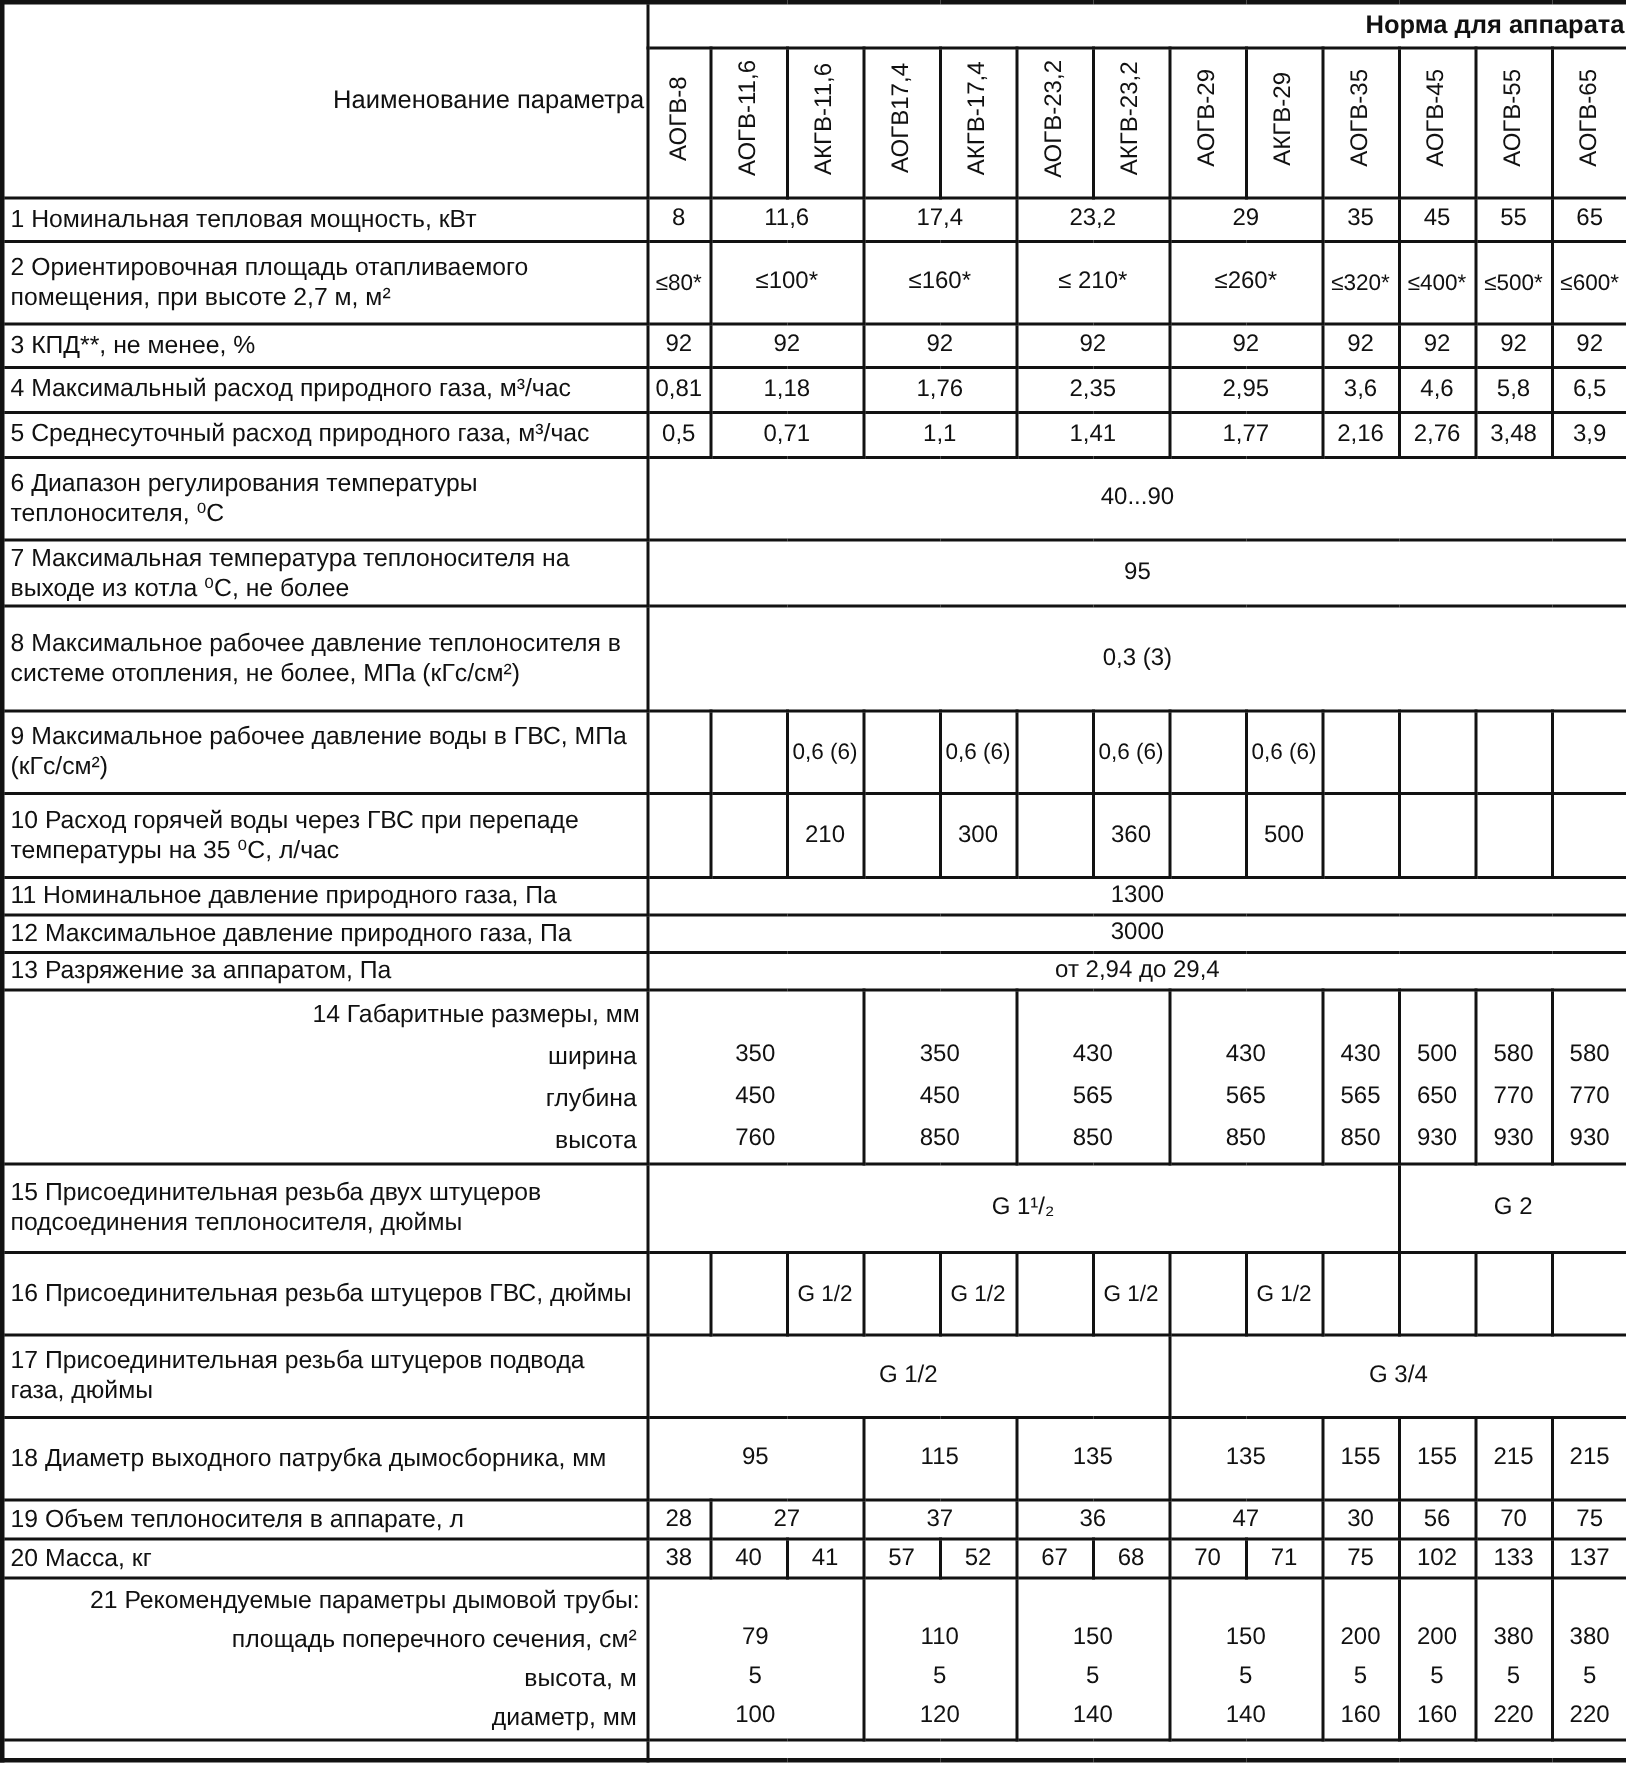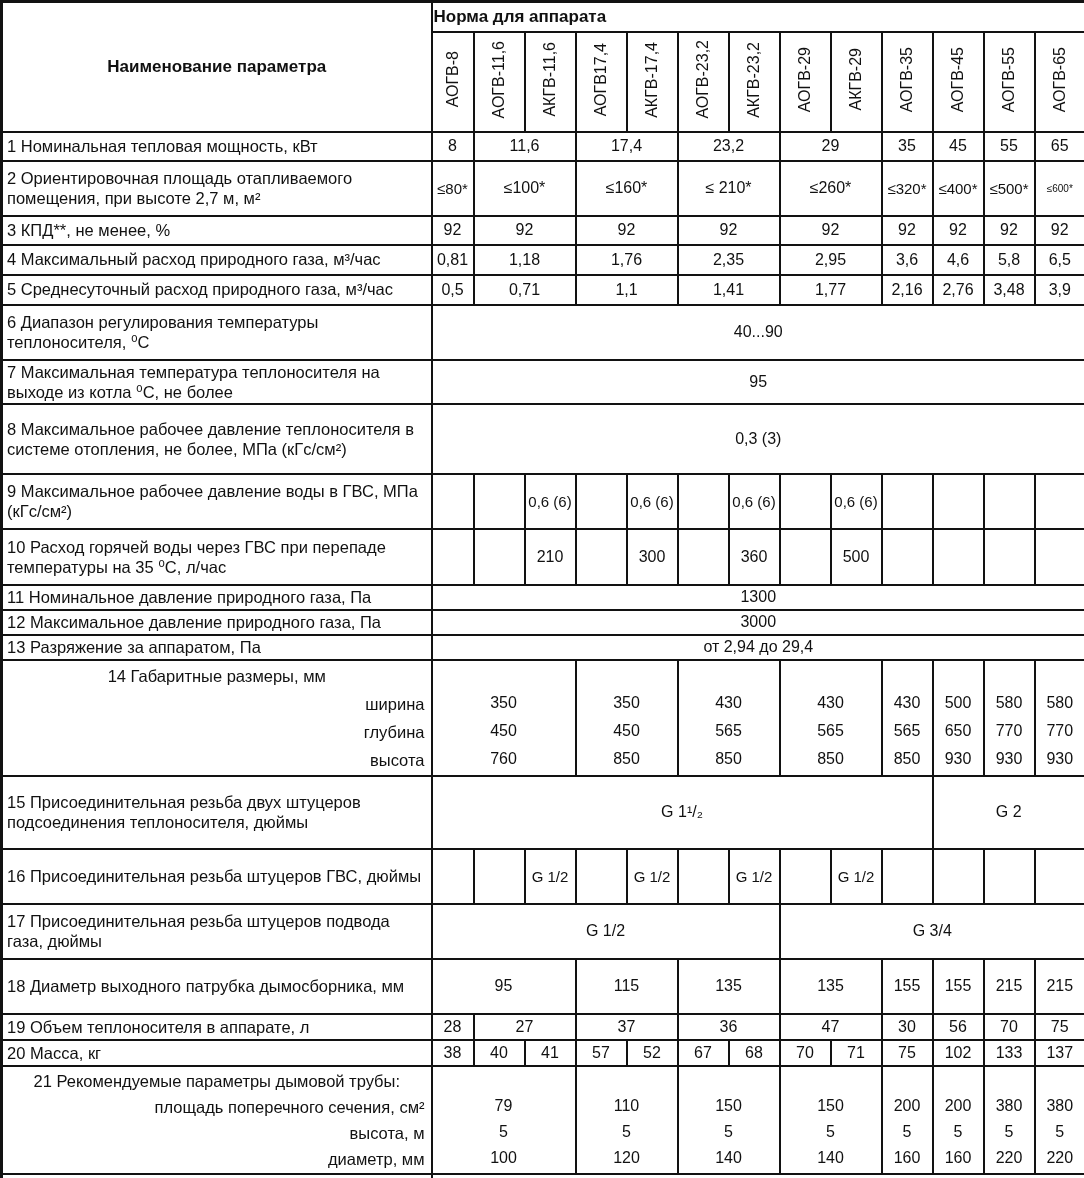--- a/index.html
+++ b/index.html
@@ -3,29 +3,29 @@
 <meta charset="utf-8">
 <style>
   html,body{margin:0;padding:0;background:#fff;}
   .page{width:1084px;height:1178px;overflow:hidden;background:#fff;}
   table{border-collapse:collapse;table-layout:fixed;width:1084px;
         font-family:"Liberation Sans","DejaVu Sans",sans-serif;color:#111;}
   table{border:3px solid #121212;}
   td{border:2px solid #121212;overflow:hidden;}
   .lbl{text-align:left;padding:1px 4px;font-size:16.5px;line-height:1.22;vertical-align:middle;}
   .val{text-align:center;font-size:16px;padding:0 1px;vertical-align:middle;}
-  .hdrp{font-weight:bold;text-align:center;font-size:17px;vertical-align:middle;}
-  .hdrn{font-weight:bold;text-align:left;font-size:17px;vertical-align:middle;}
+  .hdrp{font-weight:normal;text-align:right;font-size:17px;vertical-align:middle;}
+  .hdrn{font-weight:bold;text-align:right;font-size:17px;vertical-align:middle;}
   .model{vertical-align:middle;text-align:center;padding:2px 0;}
   .model .vert{display:inline-block;writing-mode:vertical-rl;transform:rotate(180deg);
                font-size:16px;white-space:nowrap;line-height:1;}
   tr.dims td{vertical-align:top;}
   .dl{height:28px;line-height:28px;}
   .dl2{height:26px;line-height:26px;}
-  .main{text-align:center;}
+  .main{text-align:right;}
   .sub{text-align:right;padding-right:2px;}
 </style>
 </head>
 <body>
 
 <div class="page">
 <table>
 <colgroup>
   <col style="width:430px">
   <col style="width:42px">
@@ -80,21 +80,21 @@
 <tr style="height:55px">
   <td class="lbl">2 Ориентировочная площадь отапливаемого помещения, при высоте 2,7 м, м²</td>
   <td class="val" style="font-size:15px">≤80*</td>
   <td class="val" colspan="2">≤100*</td>
   <td class="val" colspan="2">≤160*</td>
   <td class="val" colspan="2">≤ 210*</td>
   <td class="val" colspan="2">≤260*</td>
   <td class="val" style="font-size:15px">≤320*</td>
   <td class="val" style="font-size:15px">≤400*</td>
   <td class="val" style="font-size:15px">≤500*</td>
-  <td class="val" style="font-size:10px">≤600*</td>
+  <td class="val" style="font-size:15px">≤600*</td>
 </tr>
 
 <tr style="height:29px">
   <td class="lbl">3 КПД**, не менее, %</td>
   <td class="val">92</td>
   <td class="val" colspan="2">92</td>
   <td class="val" colspan="2">92</td>
   <td class="val" colspan="2">92</td>
   <td class="val" colspan="2">92</td>
   <td class="val">92</td>
@@ -243,21 +243,21 @@
     <div class="dl">930</div>
   </td>
   <td class="val">
     <div class="dl"></div>
     <div class="dl">580</div>
     <div class="dl">770</div>
     <div class="dl">930</div>
   </td>
 </tr>
 
-<tr style="height:73px">
+<tr style="height:59px">
   <td class="lbl">15 Присоединительная резьба двух штуцеров подсоединения теплоносителя, дюймы</td>
   <td class="val" colspan="10">G 1¹/₂</td>
   <td class="val" colspan="3">G 2</td>
 </tr>
 
 <tr style="height:55px">
   <td class="lbl">16 Присоединительная резьба штуцеров ГВС, дюймы</td>
   <td class="val" style="font-size:15px"></td>
   <td class="val" style="font-size:15px"></td>
   <td class="val" style="font-size:15px">G 1/2</td>

